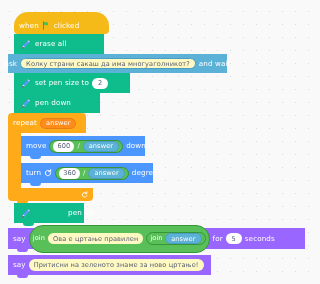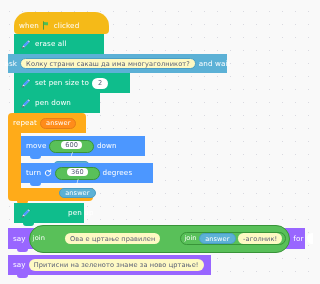--- a/index.html
+++ b/index.html
@@ -112,29 +112,29 @@
     border-radius:999px;
     font-size:6.6px;height:11px;
     display:inline-flex;align-items:center;justify-content:center;
     padding:0 5px;box-sizing:border-box;
   }
   .op{
     background:#59c059;border:1px solid #389438;
     border-radius:999px;height:13px;
     display:inline-flex;align-items:center;
     padding:0 3px;box-sizing:border-box;
-    color:#fff;font-size:6.6px;gap:2px;flex-direction:column;
+    color:#fff;font-size:6.6px;gap:2px;
   }
   .op .sym{padding:0 1px;}
   .join{
     background:#59c059;border:1px solid #389438;
     border-radius:999px;height:28px;
     display:inline-flex;align-items:center;
     padding:0 3px;box-sizing:border-box;
-    color:#fff;font-size:6.6px;gap:20px;
+    color:#fff;font-size:6.6px;gap:3px;
   }
   .join-inner{
     background:#59c059;border:1px solid #389438;
     border-radius:999px;height:13px;
     display:inline-flex;align-items:center;
     padding:0 3px;box-sizing:border-box;
     color:#fff;font-size:6.6px;gap:2.5px;
   }
   .gap{gap:3px;}
   
@@ -253,21 +253,20 @@
   </div>
 
   <div class="blk looks gap" style="left:8px;top:228px;width:297px;height:21px;">
     <span class="lbl">say</span>
     <span class="join">
       <span class="lbl">join</span>
       <span class="oval-txt">Ова е цртање правилен</span>
       <span class="join-inner">
         <span class="lbl">join</span>
         <span class="ansvar">answer</span>
-        <span class="oval-txt">-аголник!</span>
       </span>
     </span>
     <span class="lbl">for</span>
     <span class="oval-num">5</span>
     <span class="lbl">seconds</span>
   </div>
 
   <div class="blk looks gap" style="left:8px;top:255px;width:203px;height:20px;">
     <span class="lbl">say</span>
     <span class="oval-txt">Притисни на зеленото знаме за ново цртање!</span>

